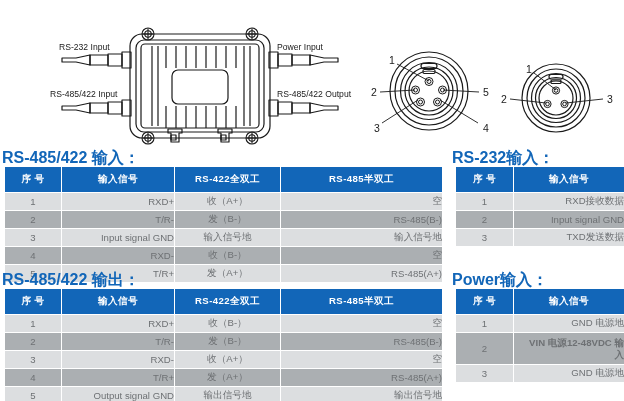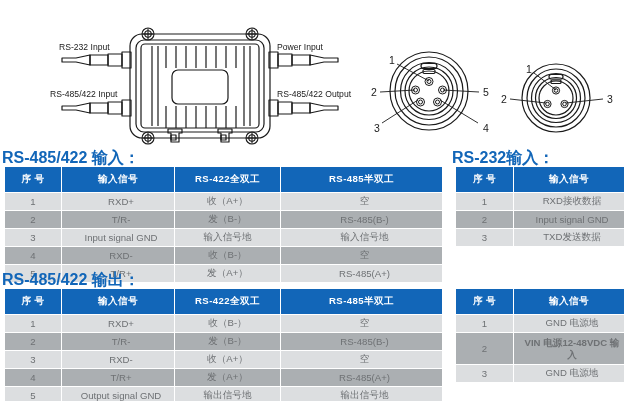--- a/index.html
+++ b/index.html
@@ -66,21 +66,21 @@
     font-weight: bold;
     font-size: 9.6px;
     height: 15px;
     text-align: center;
     padding: 6px;
     letter-spacing: 0.4px;
   }
   .tbl td {
     height: 17px;
     padding: 0 0 0 6px;
-    text-align: center;
+    text-align: right;
     color: #6e7174;
     font-size: 9.6px;
     vertical-align: middle;
   }
   .tbl td.c { text-align: center; padding-left: 0; }
   .tbl tr.light td { background: #dcdee0; }
   .tbl tr.dark  td { background: #abafb2; }
 
   #tbl-485in  { left: 4px;   top: 166px; width: 436px; }
   #tbl-485out { left: 4px;   top: 288px; width: 436px; }
@@ -377,20 +377,21 @@
         <td class="c">2</td>
         <td>Input signal GND</td>
       </tr>
       <tr class="light">
         <td class="c">3</td>
         <td>TXD发送数据</td>
       </tr>
     </tbody>
   </table>
 
+  <div class="sec-title" id="title-powin">Power输入：</div>
 
   <table class="tbl" id="tbl-powin">
     <colgroup>
         <col class="c1">
         <col class="c2">
       </colgroup>
     <thead>
       <tr>
         <th>序 号</th>
         <th>输入信号</th>

